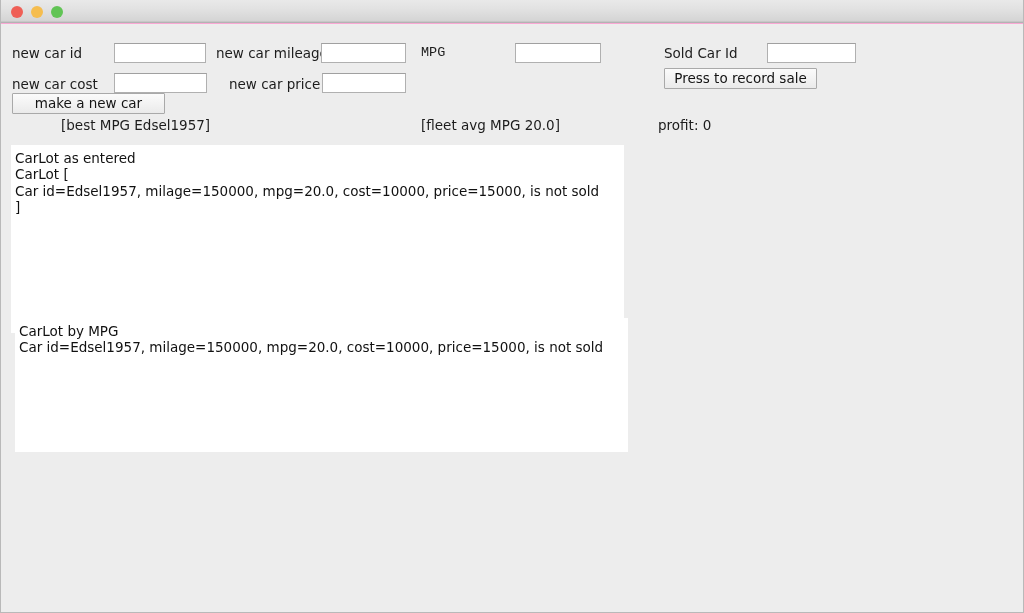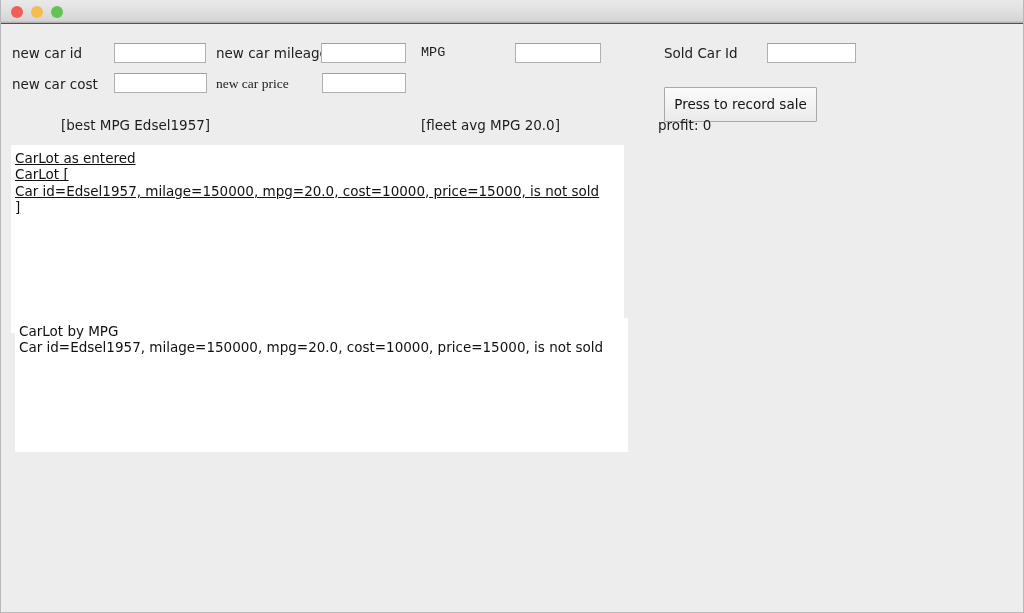--- a/index.html
+++ b/index.html
@@ -12,21 +12,21 @@
     background: #ffffff;
     font-family: "DejaVu Sans", "Liberation Sans", sans-serif;
   }
 
   .window {
     position: absolute;
     left: 0;
     top: 0;
     width: 1024px;
     height: 613px;
-    background: #0369a1;
+    background: #f9a8d4;
     border: 1px solid #b9b9b9;
     border-top: none;
     overflow: hidden;
   }
 
   
   .titlebar {
     position: absolute;
     left: 0;
     top: 0;
@@ -132,31 +132,32 @@
 
     <div class="lbl" style="left:420px; top:21px;font-family:Liberation Mono, monospace;">MPG</div>
     <input class="tfield" style="left: 514px; top: 19px; width: 86px; height: 20px;" value="">
 
     <div class="lbl" style="left:663px; top:21px;">Sold Car Id</div>
     <input class="tfield" style="left: 766px; top: 19px; width: 89px; height: 20px;" value="">
 
     <div class="lbl" style="left:11px; top:52px;">new car cost</div>
     <input class="tfield" style="left: 113px; top: 49px; width: 93px; height: 20px;" value="">
 
-    <div class="lbl" style="left:215px; top:52px;font-family:Liberation Serif, serif;">new car price</div>
+    <div class="lbl" style="left:228px; top:52px;">new car price</div>
     <input class="tfield" style="left: 321px; top: 49px; width: 84px; height: 20px;" value="">
 
-    <button class="btn" style="left:663px; top:63px; width:153px; height:35px;">Press to record sale</button>
+    <button class="btn" style="left:663px; top:44px; width:153px; height:21px;">Press to record sale</button>
 
+    <button class="btn" style="left:11px; top:69px; width:153px; height:21px;">make a new car</button>
 
     <div class="lbl" style="left:16px; top:93px;margin-left:44px;">[best MPG Edsel1957]</div>
     <div class="lbl" style="left:420px; top:93px;">[fleet avg MPG 20.0]</div>
     <div class="lbl" style="left:657px; top:93px;text-align:right;">profit: 0</div>
 
-    <div class="textarea" style="left:10px; top:121px; width:613px; height:188px;text-decoration:underline;">CarLot as entered
+    <div class="textarea" style="left:10px; top:121px; width:613px; height:188px;">CarLot as entered
 CarLot [
 Car id=Edsel1957, milage=150000, mpg=20.0, cost=10000, price=15000, is not sold
 ]</div>
 
     <div class="textarea" style="left:14px; top:294px; width:613px; height:134px;">CarLot by MPG
 Car id=Edsel1957, milage=150000, mpg=20.0, cost=10000, price=15000, is not sold</div>
 
   </div>
 </div>
 

